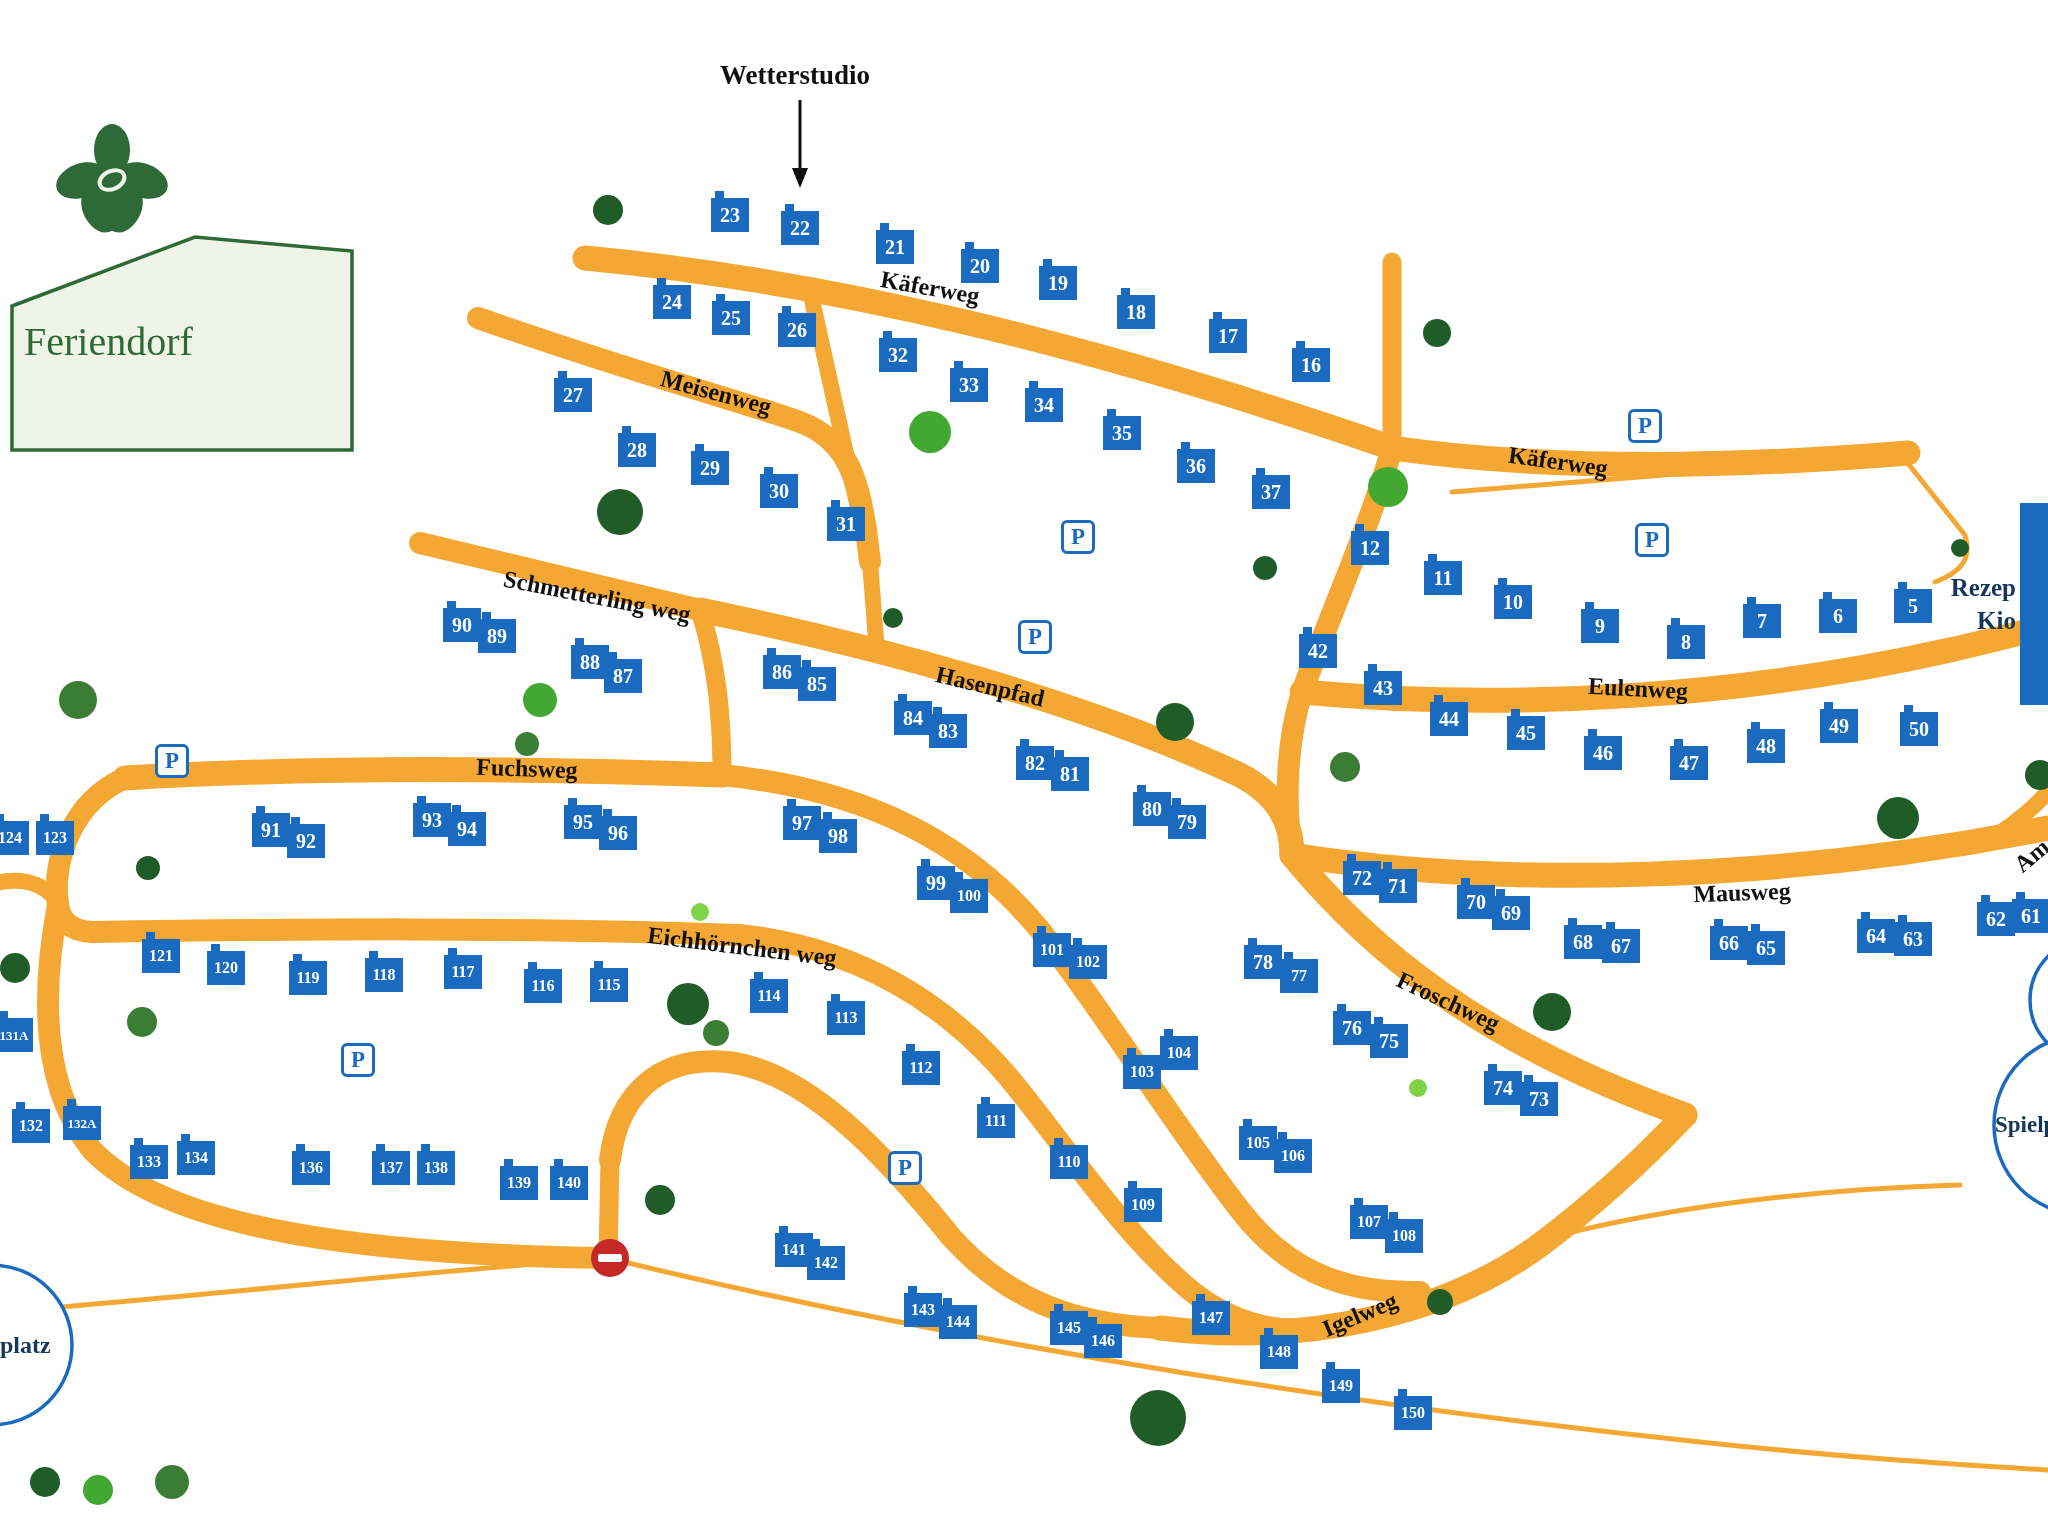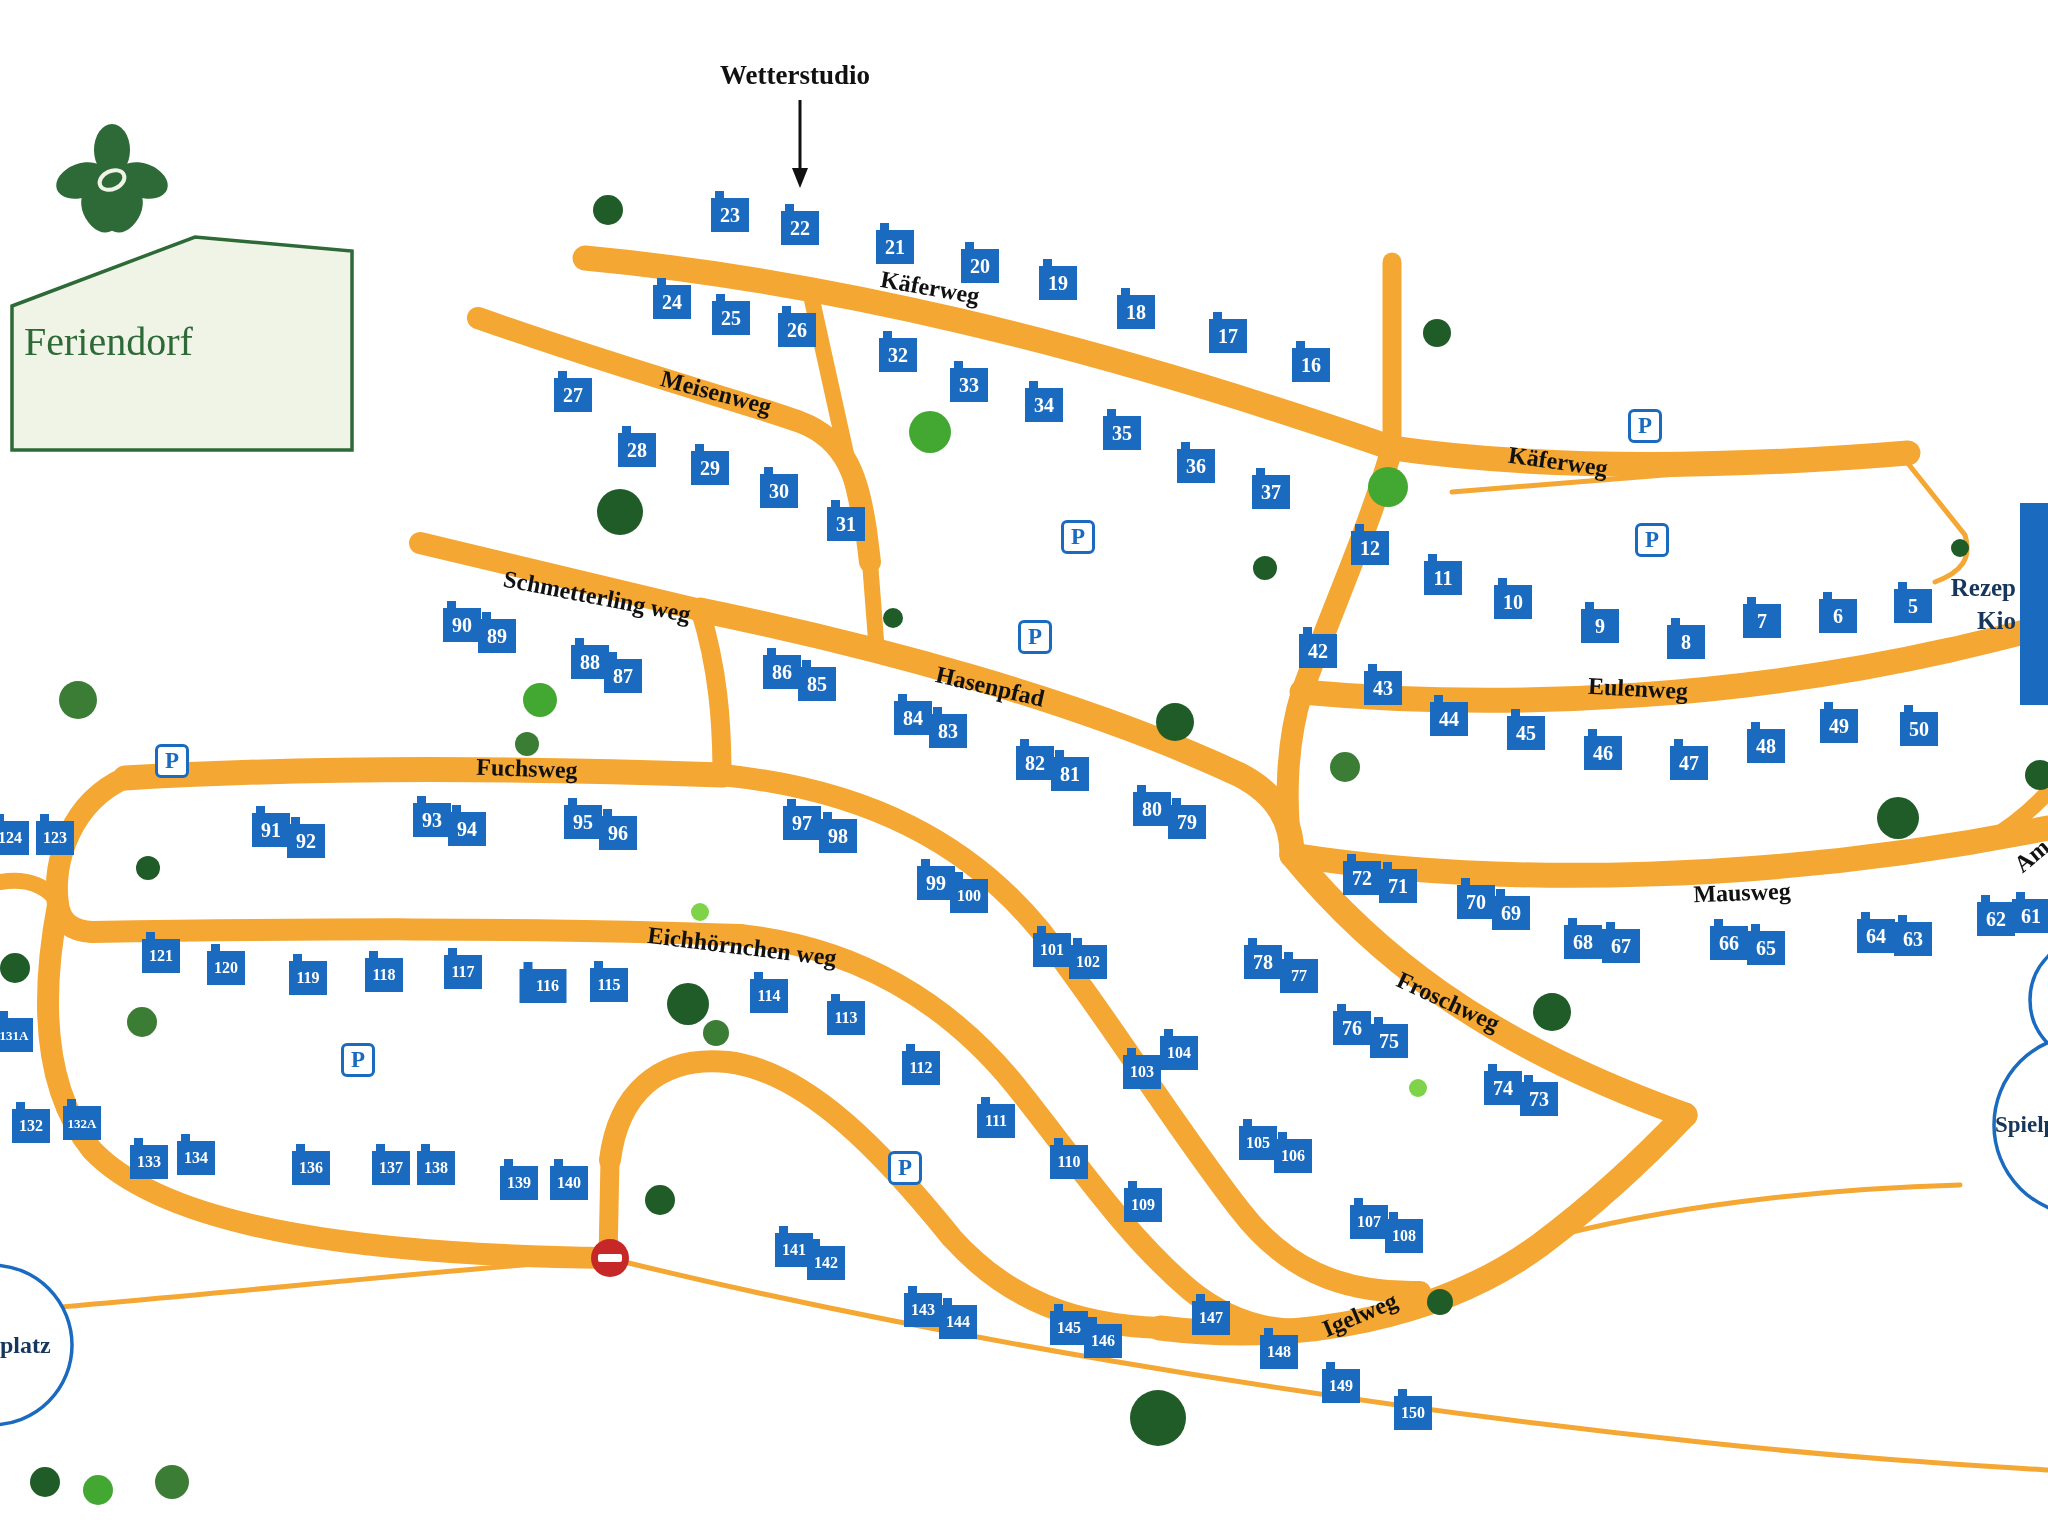--- a/index.html
+++ b/index.html
@@ -222,21 +222,21 @@
     <div class="house" style="left: 1088px; top: 962px; font-size: 16px;">102</div>
     <div class="house" style="left: 1142px; top: 1072px; font-size: 16px;">103</div>
     <div class="house" style="left: 1179px; top: 1053px; font-size: 16px;">104</div>
     <div class="house" style="left: 10px; top: 838px; font-size: 16px;">124</div>
     <div class="house" style="left: 55px; top: 838px; font-size: 16px;">123</div>
     <div class="house" style="left: 161px; top: 956px; font-size: 16px;">121</div>
     <div class="house" style="left: 226px; top: 968px; font-size: 16px;">120</div>
     <div class="house" style="left: 308px; top: 978px; font-size: 16px;">119</div>
     <div class="house" style="left: 384px; top: 975px; font-size: 16px;">118</div>
     <div class="house" style="left: 463px; top: 972px; font-size: 16px;">117</div>
-    <div class="house" style="left: 543px; top: 986px; font-size: 16px; padding-left: 9px;">116</div>
+    <div class="house" style="left: 543px; top: 986px; font-size: 16px;">116</div>
     <div class="house" style="left: 609px; top: 985px; font-size: 16px;">115</div>
     <div class="house" style="left: 769px; top: 996px; font-size: 16px;">114</div>
     <div class="house" style="left: 846px; top: 1018px; font-size: 16px;">113</div>
     <div class="house" style="left: 921px; top: 1068px; font-size: 16px;">112</div>
     <div class="house" style="left: 996px; top: 1121px; font-size: 16px;">111</div>
     <div class="house" style="left: 1069px; top: 1162px; font-size: 16px;">110</div>
     <div class="house" style="left: 1143px; top: 1205px; font-size: 16px; text-align: center;">109</div>
     <div class="house" style="left: 1362px; top: 878px; font-size: 20px;">72</div>
     <div class="house" style="left: 1398px; top: 886px; font-size: 20px;">71</div>
     <div class="house" style="left: 1476px; top: 902px; font-size: 20px;">70</div>

